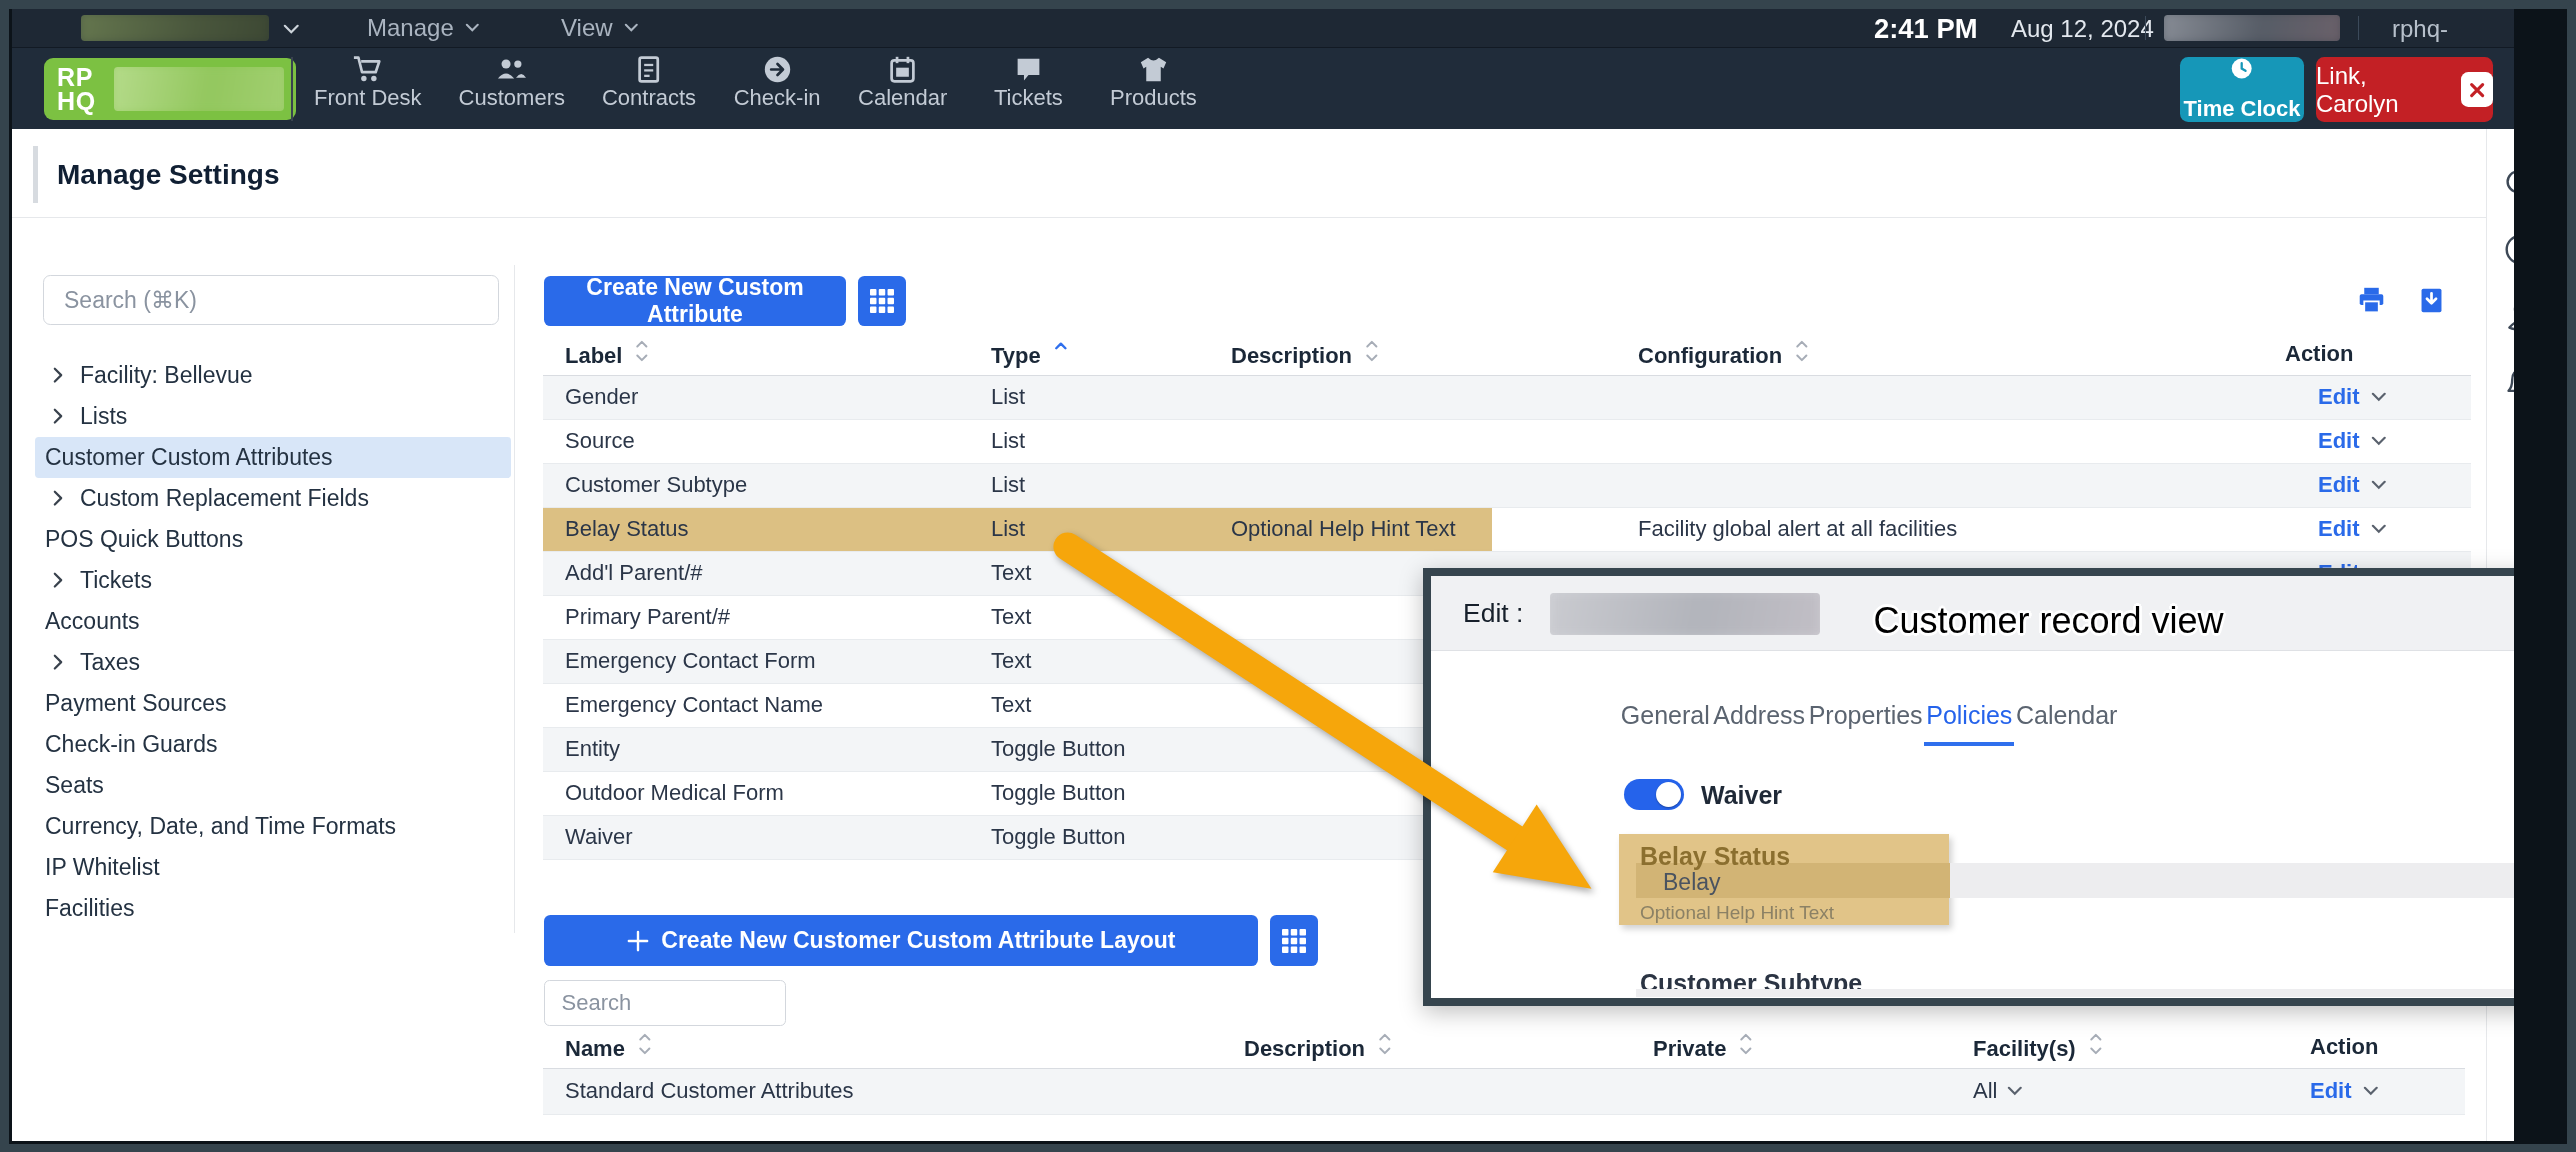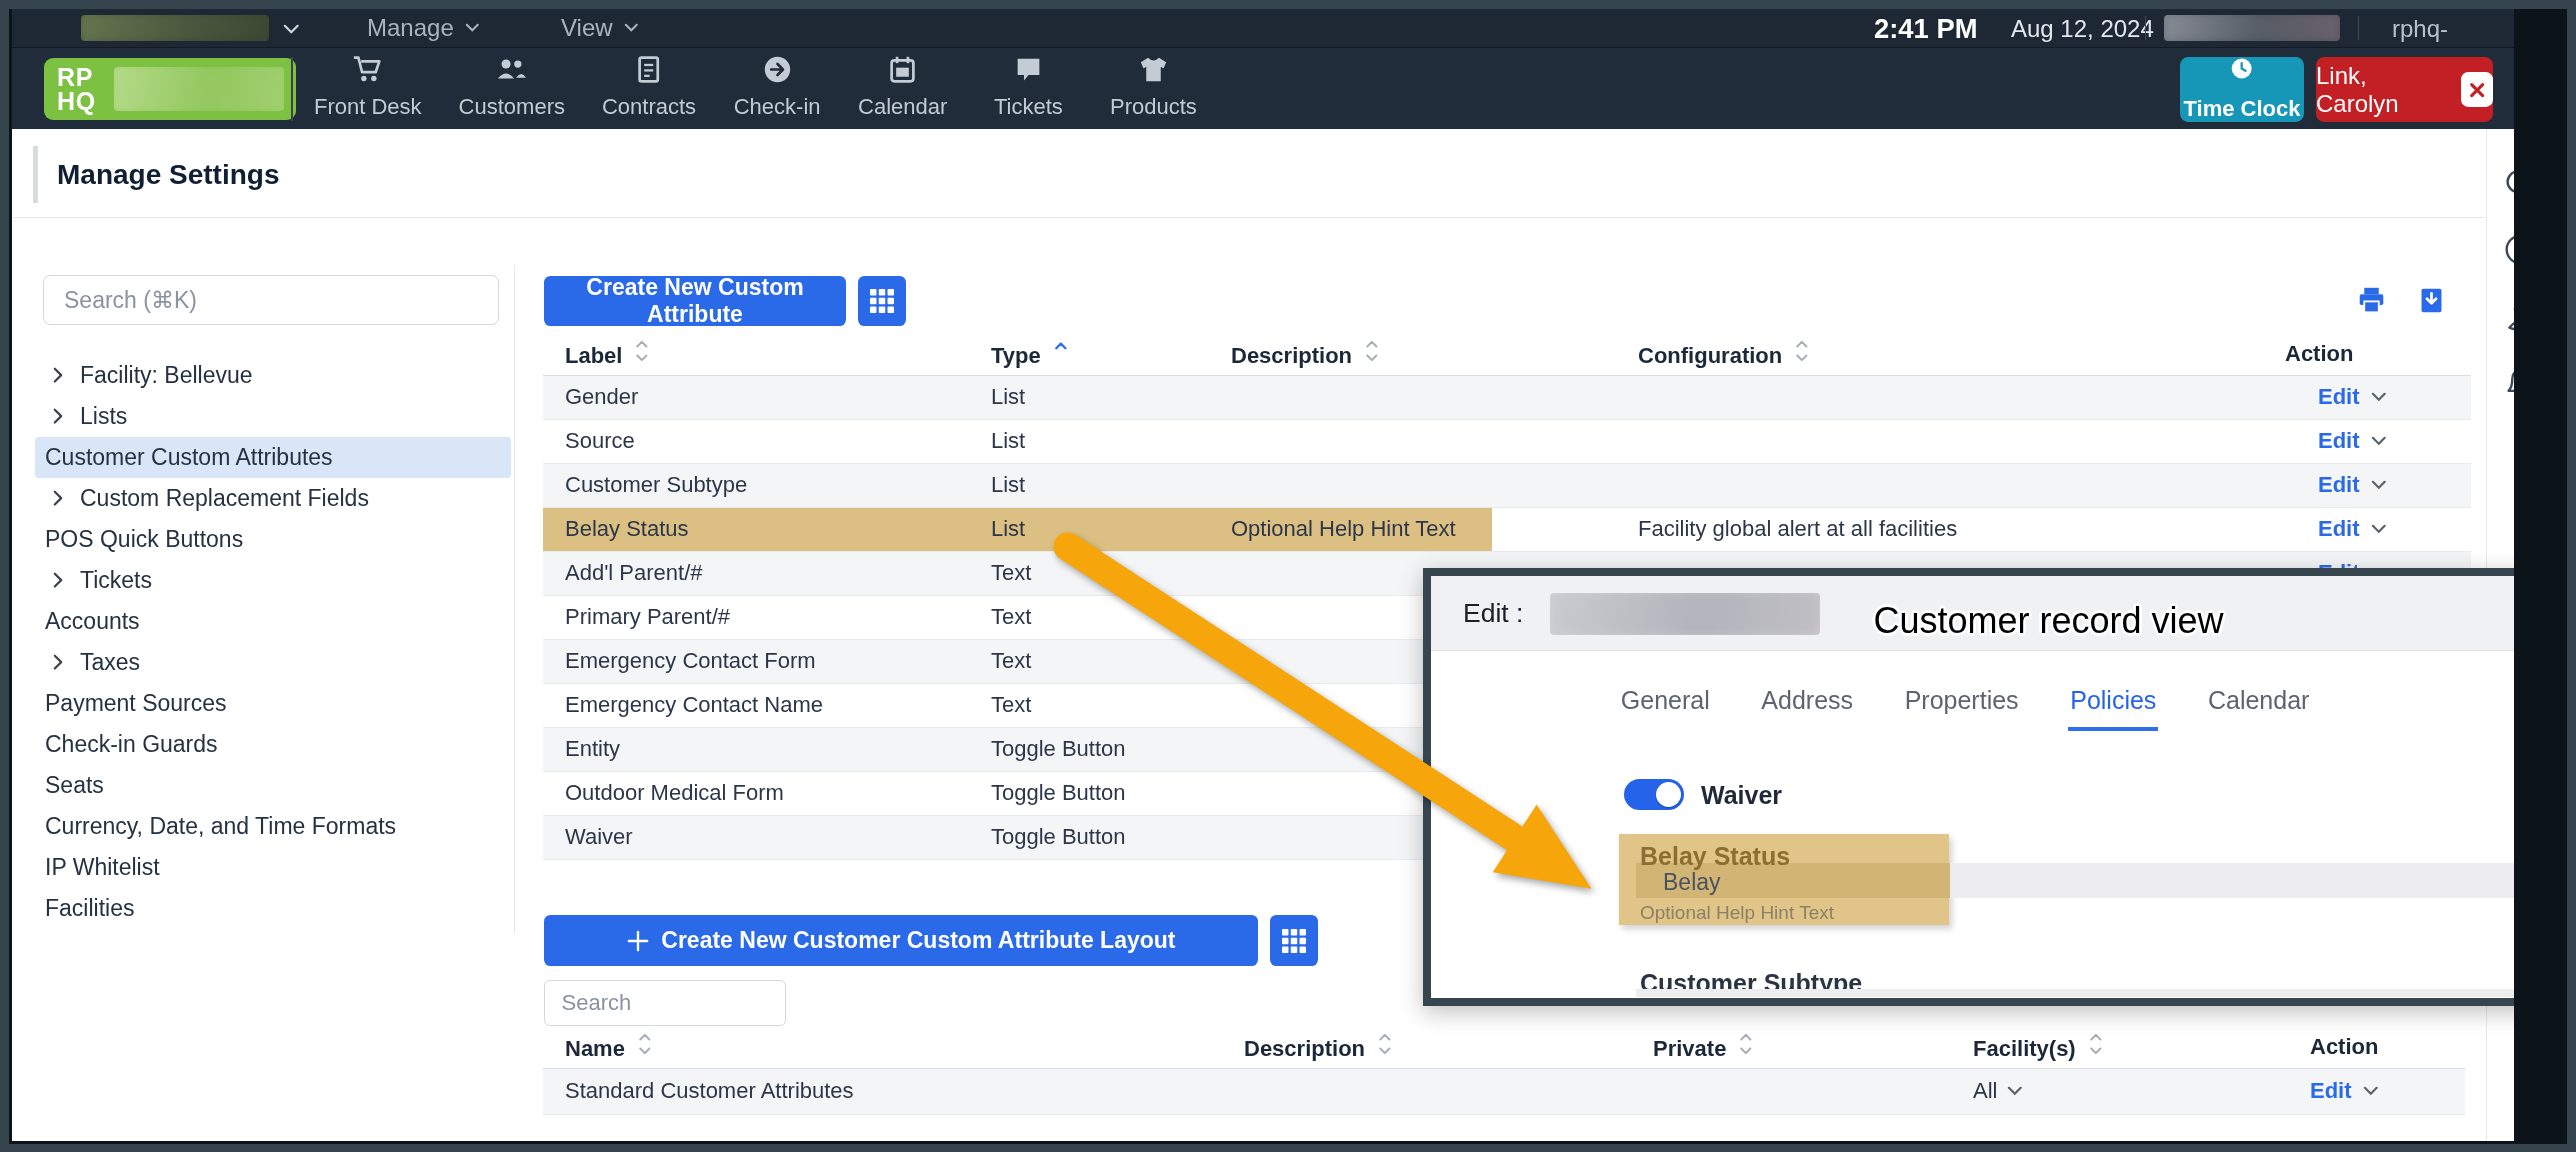--- a/index.html
+++ b/index.html
@@ -24,21 +24,21 @@
   .mb-account { position:absolute; left:2380px; top:5.5px; font-size:24px; color:#b7c0cb; display:flex; align-items:center; gap:11px; }
 
   
   .navbar { position:absolute; left:0; top:38px; width:2540px; height:82px; background:#202c3a; border-top:0.9px solid #121a24; z-index:5; }
   .logo { position:absolute; left:7.3px; top:10px; width:252px; height:62px; background:#7cc142; border-radius:9.1px; display:flex; align-items:center;margin-left:25px; }
   .logo-txt { color:#fff; font-weight:bold; font-size:25px; line-height:24px; padding-left:12.8px; letter-spacing:0.5px; }
   .logo-redact { position:absolute; left:70px; top:9.1px; width:170px; height:44px; border-radius:3.7px; }
   .logo-redact > div { background:linear-gradient(100deg,#b7dc8d,#93c75e 55%,#a3d072); }
   .nav-div { position:absolute; left:279px; top:9.1px; width:1.8px; height:64px; background:#39434f; }
   .nav-items { position:absolute; left:302px; top:7.3px; display:flex; gap:37px; }
-  .nav-item { display:flex; flex-direction:column; align-items:center; gap:10px; color:#c3cbd5; cursor:pointer; min-width:88px; }
+  .nav-item { display:flex; flex-direction:column; align-items:center; gap:1px; color:#c3cbd5; cursor:pointer; min-width:88px; }
   .nav-item svg { display:block; }
   .nav-item .lbl { font-size:22px; white-space:nowrap; }
   .btn-timeclock { position:absolute; left:2168px; top:9.1px; width:124px; height:65px; background:#1697b8; border-radius:8.2px; color:#fff; display:flex; flex-direction:column; align-items:center; justify-content:center; gap:16px; cursor:pointer; }
   .btn-timeclock .lbl { font-size:22px; font-weight:bold; }
   .btn-user { position:absolute; left:2304px; top:9.1px; width:177px; height:65px; background:#c32025; border-radius:8.2px; color:#fff; display:flex; align-items:center; justify-content:center; gap:14.6px; cursor:pointer; }
   .btn-user .lbl { font-size:24px; }
   .xbox { width:35px; height:35px; background:#fff; border-radius:7.3px; display:flex; align-items:center; justify-content:center; }
 
   
   .heading-accent { position:absolute; left:21px; top:137px; width:4.6px; height:57px; background:#d7dbe0; }
@@ -88,21 +88,21 @@
   .rail-ic { position:absolute; left:15.6px; cursor:pointer; }
 
   
   .overlay { position:absolute; left:1411px; top:559px; width:1116px; height:438px; background:#fff; border:8.2px solid #36454e; z-index:50; box-shadow:0 5.5px 22px rgba(0,0,0,.25); }
   .ov-header { position:absolute; left:0; top:0; width:1100px; height:75px; background:#f0f1f3; border-bottom:0.9px solid #dfe1e5; }
   .ov-edit { position:absolute; left:32px; top:22px; font-size:26.5px; color:#17202b; }
   .ov-name-redact { position:absolute; left:119px; top:16.5px; width:270px; height:42px; }
   .ov-name-redact > div { background:linear-gradient(100deg,#cbccd1,#b2b4bb 55%,#c2bfc6); }
   .ov-annotation { position:absolute; left:416px; top:24px; width:403px; text-align:center; font-size:36px; font-weight:normal; color:#000;
       text-shadow:1.8px 1.8px 0 #fff,-1.8px -1.8px 0 #fff,1.8px -1.8px 0 #fff,-1.8px 1.8px 0 #fff,0 2.7px 0 #fff,0 -2.7px 0 #fff,2.7px 0 0 #fff,-2.7px 0 0 #fff; }
-  .ov-tabs { position:absolute; left:188px; top:104px; display:flex; gap:48px; }
+  .ov-tabs { position:absolute; left:188px; top:119px; display:flex; }
   .ov-tab { font-size:25px; color:#5b6470; padding:5.5px 1.8px 12.8px 1.8px; border-bottom:4.6px solid transparent; cursor:pointer; }
   .ov-tab.active { color:#2563eb; border-bottom-color:#2f6fed; }
   .ov-toggle { position:absolute; left:193px; top:203px; width:60px; height:31px; background:#2563eb; border-radius:15.6px; cursor:pointer; }
   .ov-toggle .knob { position:absolute; right:2.7px; top:2.7px; width:25.6px; height:25.6px; background:#fff; border-radius:50%; box-shadow:0 0.9px 1.8px rgba(0,0,0,.3); }
   .ov-toggle-lbl { position:absolute; left:270px; top:205px; font-size:25px; font-weight:bold; color:#1f2937; }
   .ov-goldbox { position:absolute; left:188px; top:258px; width:330px; height:91px; background:#e1c488; box-shadow:2.7px 3.7px 6.4px rgba(0,0,0,.18); }
   .ov-band { position:absolute; left:205px; top:287px; width:891px; height:35px; background:linear-gradient(90deg,#d2b475 314px,#ededef 314px); }
   .ov-belay-lbl { position:absolute; left:209px; top:266px; font-size:25px; font-weight:bold; color:#8b6f2f; }
   .ov-belay-val { position:absolute; left:232px; top:293px; font-size:23px; color:#4a5360; cursor:pointer; }
   .ov-hint { position:absolute; left:209px; top:326px; font-size:19px; color:#8b8165; }

